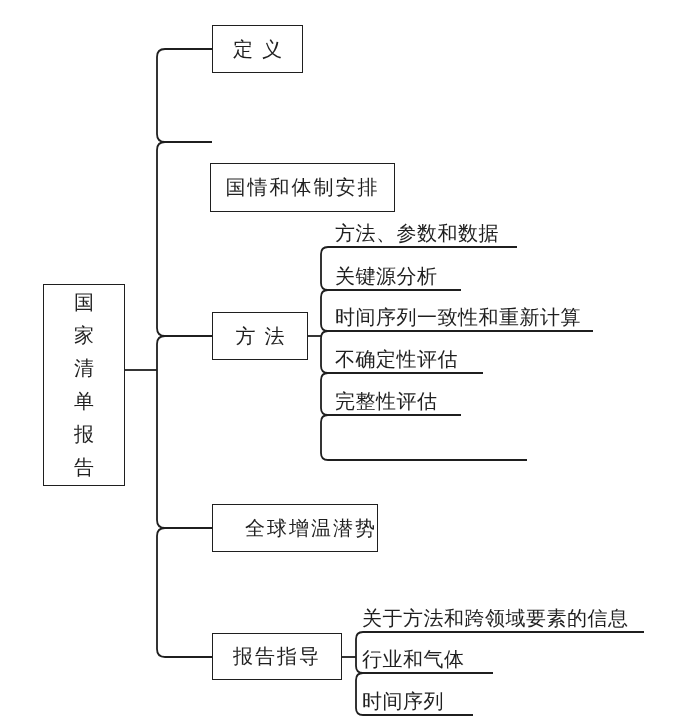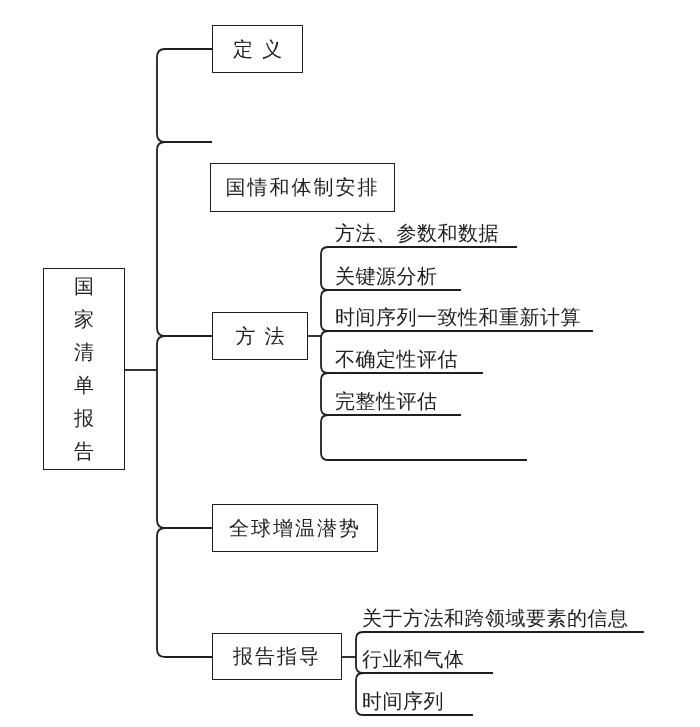--- a/index.html
+++ b/index.html
@@ -31,20 +31,21 @@
   }
   .node-box.wide-gap { letter-spacing: 9px; padding-left: 9px; }
   .root-box {
     position: absolute;
     box-sizing: border-box;
     border: 1.8px solid #1f1f1f;
     background: #ffffff;
     display: flex;
     align-items: center;
     justify-content: center;
+    margin-top: 16px;
   }
   .root-box .vtext {
     display: block;
     width: 22px;
     font-size: 20px;
     line-height: 33px;
     text-align: center;
     word-break: break-all;
   }
   .leaf-label {
@@ -92,21 +93,21 @@
   </div>
 
   <div class="node-box" style="left:210px; top:117px; width:185px; height:49px;margin-top:46px;">
     <span>国情和体制安排</span>
   </div>
 
   <div class="node-box wide-gap" style="left:212px; top:312px; width:96px; height:48px;">
     <span>方法</span>
   </div>
 
-  <div class="node-box" style="left:212px; top:504px; width:166px; height:48px;">
+  <div class="node-box" style="left:212px; top:504px; width:166px; height:48px;justify-content:flex-end;">
     <span>全球增温潜势</span>
   </div>
 
   <div class="node-box" style="left:212px; top:633px; width:130px; height:47px;">
     <span>报告指导</span>
   </div>
 
   <div class="leaf-label" style="left:335px; top:220px;">方法、参数和数据</div>
   <div class="leaf-label" style="left:335px; top:263px;">关键源分析</div>
   <div class="leaf-label" style="left:335px; top:304px;">时间序列一致性和重新计算</div>

